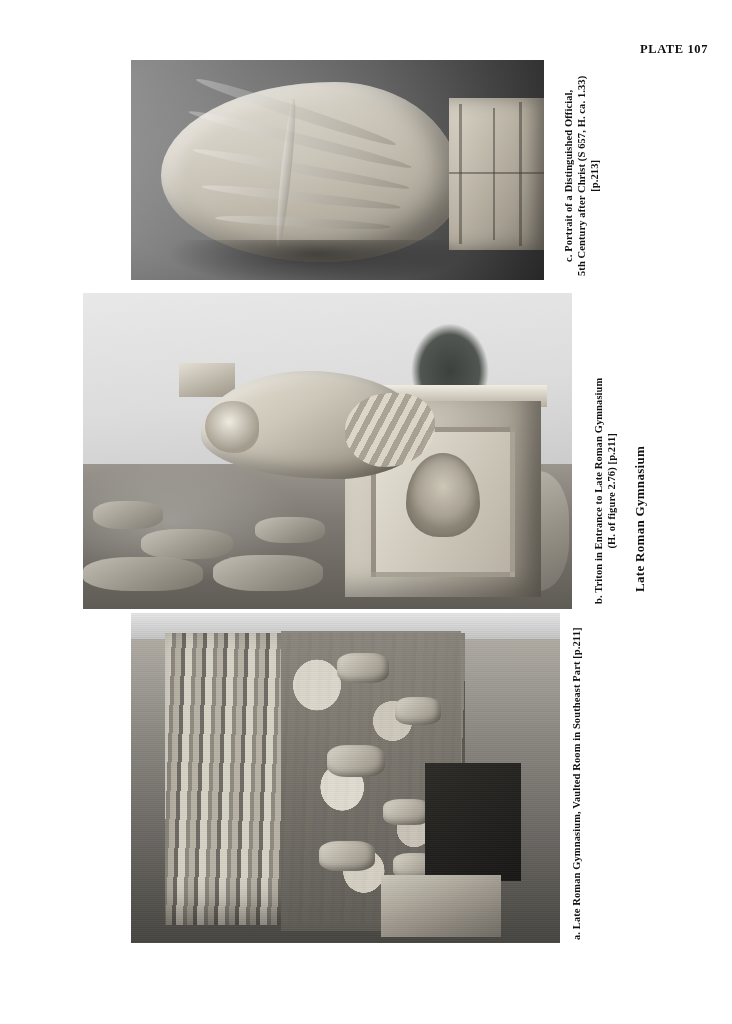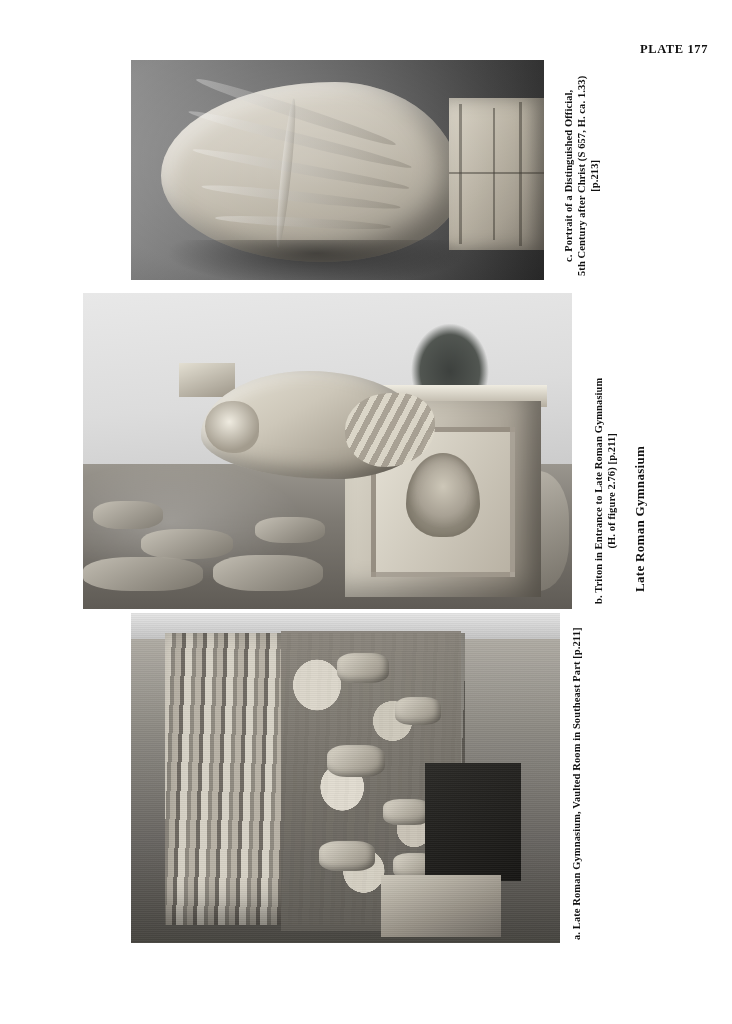--- a/index.html
+++ b/index.html
@@ -253,21 +253,21 @@
     position: absolute; inset: 0;
     background: repeating-linear-gradient(0deg, rgba(255,255,255,.035) 0 1px, rgba(0,0,0,.035) 1px 2px);
     pointer-events: none;
   }
 </style>
 </head>
 <body>
 
 <div class="page">
 
-  <div class="plate-label">PLATE  177</div>
+  <div class="plate-label">PLATE  107</div>
 
   <div class="fig" id="fig-c">
     <div class="torso">
       <div class="fold" style="left:30px;top:24px;width:210px;height:12px;transform:rotate(18deg);"></div>
       <div class="fold" style="left:24px;top:52px;width:230px;height:11px;transform:rotate(14deg);"></div>
       <div class="fold" style="left:30px;top:82px;width:220px;height:10px;transform:rotate(10deg);"></div>
       <div class="fold" style="left:40px;top:110px;width:200px;height:10px;transform:rotate(6deg);"></div>
       <div class="fold" style="left:54px;top:136px;width:176px;height:9px;transform:rotate(3deg);"></div>
       <div class="fold" style="left:120px;top:16px;width:10px;height:150px;transform:rotate(6deg);"></div>
     </div>

